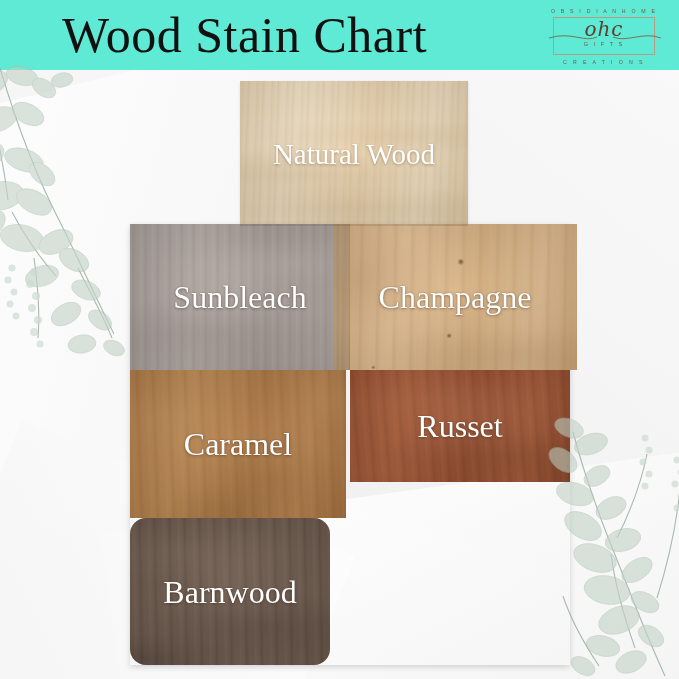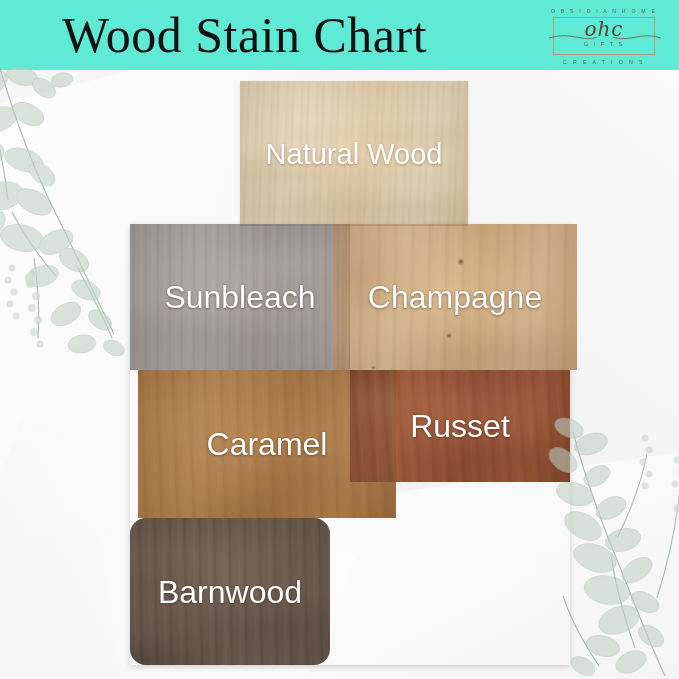--- a/index.html
+++ b/index.html
@@ -42,21 +42,21 @@
      font-size:20px;line-height:20px;color:#5d4030;
      font-family:"DejaVu Serif", serif;font-style:italic;letter-spacing:1px;}
   .logo-gifts{position:absolute;left:0;top:36px;width:126px;text-align:center;
      font-size:5.6px;letter-spacing:2px;color:#7a5740;font-family:"Liberation Sans",sans-serif;}
 
   
   .swatch{position:absolute;overflow:hidden;}
   .swatch .label{
      position:absolute;left:0;right:0;top:50%;transform:translateY(-50%);
      text-align:center;color:#fff;font-size:32px;line-height:34px;
-     font-family:Liberation Sans, sans-serif;
+     font-family:Liberation Serif, serif;
      text-shadow:0 1px 3px rgba(60,40,25,.45), 0 0 1px rgba(80,55,35,.5);
      z-index:6;white-space:nowrap;}
   .grain{position:absolute;inset:-10%;z-index:2;}
   .grain2{position:absolute;inset:-10%;z-index:3;}
   .vign{position:absolute;inset:0;z-index:4;
      background:radial-gradient(ellipse at 50% 45%, rgba(255,255,255,.06), rgba(0,0,0,.12) 95%);}
 
   
   #sw-natural{left:240px;top:81px;width:228px;height:145px;
      background:linear-gradient(100deg,#ecd9b8 0%,#f2e3c8 25%,#e8d3b0 55%,#f0dfc2 80%,#e6d0ab 100%);
@@ -95,22 +95,22 @@
        rgba(170,128,84,.00) 0px, rgba(170,128,84,.16) 2px, rgba(170,128,84,.00) 6px,
        rgba(226,199,164,.00) 10px, rgba(226,199,164,.14) 12px, rgba(226,199,164,.00) 17px);}
   #sw-champagne .grain2{
      background:
        radial-gradient(ellipse 120px 70px at 18% 40%, rgba(168,126,82,.20), transparent 68%),
        radial-gradient(circle 5px at 52% 30%, rgba(92,62,36,.85), transparent 70%),
        radial-gradient(circle 4px at 48% 72%, rgba(92,62,36,.80), transparent 70%),
        radial-gradient(circle 3px at 22% 90%, rgba(102,70,42,.70), transparent 70%),
        radial-gradient(ellipse 190px 40px at 70% 82%, rgba(163,121,78,.14), transparent 72%);}
 
-  #sw-caramel{left:8px;top:146px;width:216px;height:148px;
-     background:linear-gradient(100deg,#b07c49 0%,#bd8a54 26%,#ab7643 56%,#b98450 80%,#a87241 100%);padding-left:42px;}
+  #sw-caramel{left:0;top:146px;width:216px;height:148px;
+     background:linear-gradient(100deg,#b07c49 0%,#bd8a54 26%,#ab7643 56%,#b98450 80%,#a87241 100%);}
   #sw-caramel .grain{
      background:repeating-linear-gradient(88deg,
        rgba(128,86,46,.00) 0px, rgba(128,86,46,.16) 2px, rgba(128,86,46,.00) 6px,
        rgba(206,162,113,.00) 10px, rgba(206,162,113,.13) 12px, rgba(206,162,113,.00) 16px);}
   #sw-caramel .grain2{
      background:
        radial-gradient(ellipse 90px 60px at 20% 35%, rgba(196,152,103,.22), transparent 66%),
        radial-gradient(ellipse 110px 70px at 62% 70%, rgba(124,83,44,.20), transparent 66%),
        radial-gradient(ellipse 70px 50px at 85% 25%, rgba(200,156,107,.18), transparent 66%),
        radial-gradient(ellipse 80px 44px at 44% 88%, rgba(130,88,48,.16), transparent 68%);}

